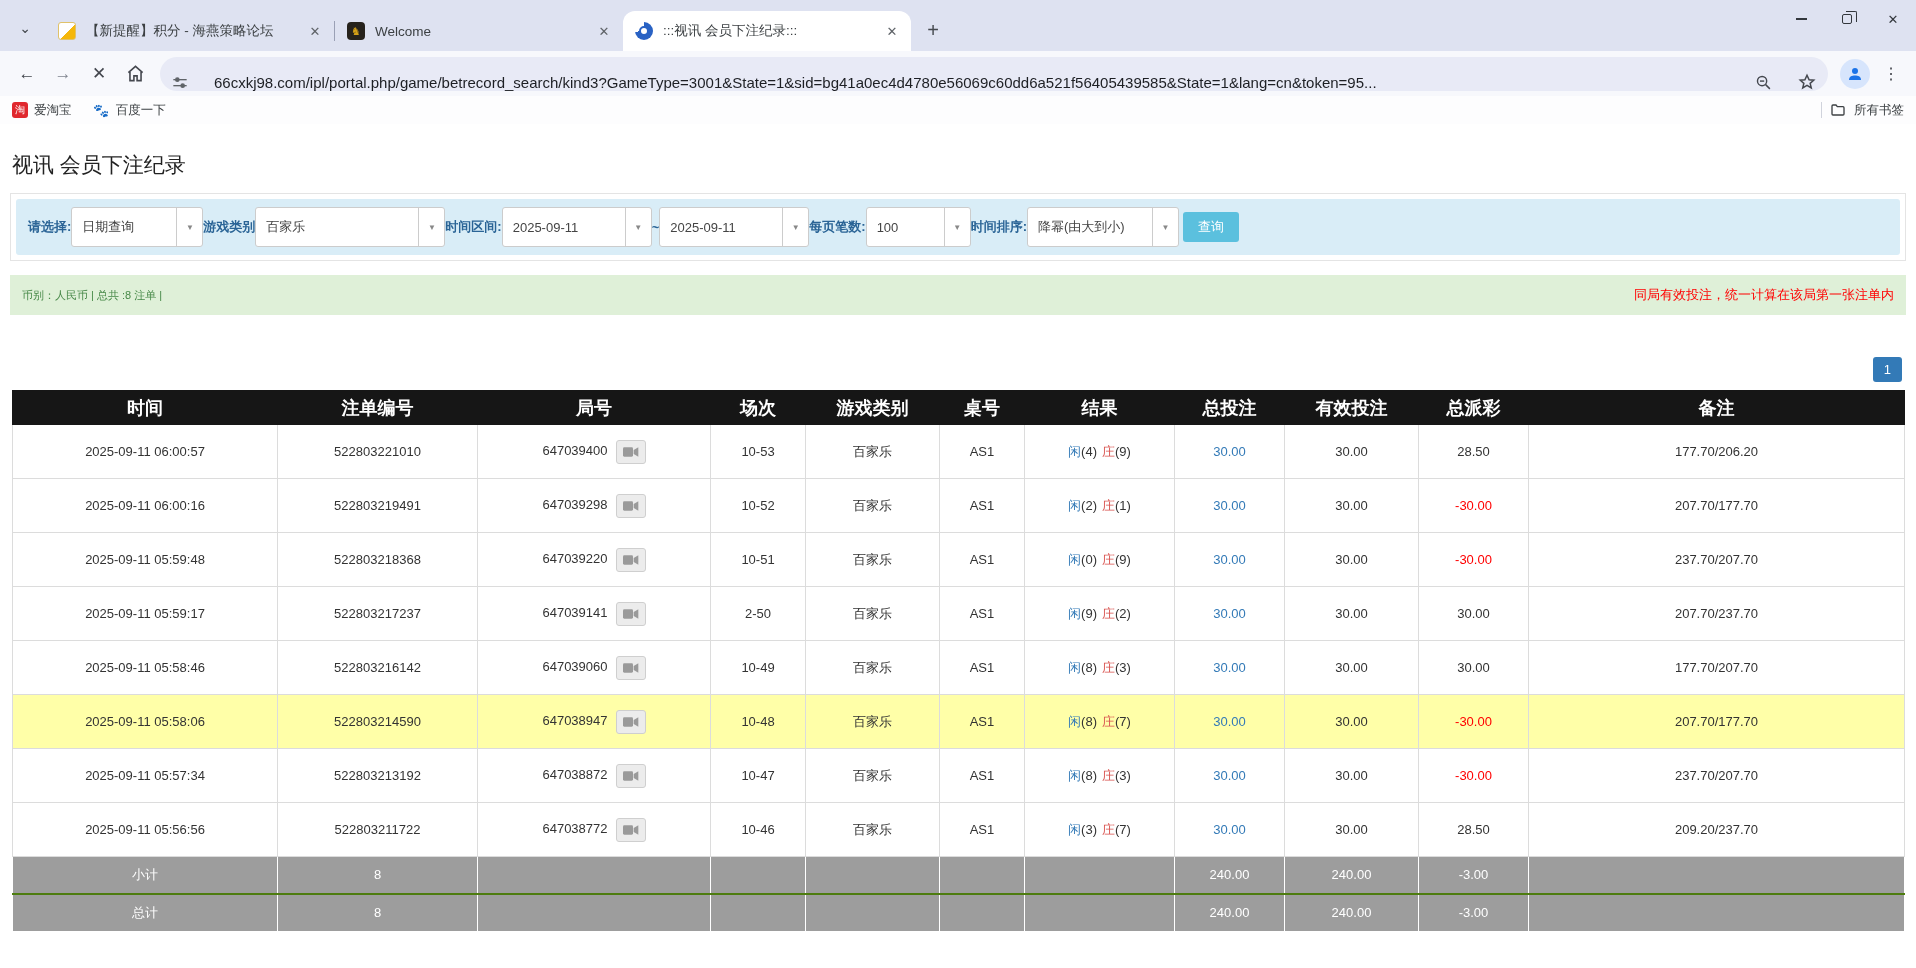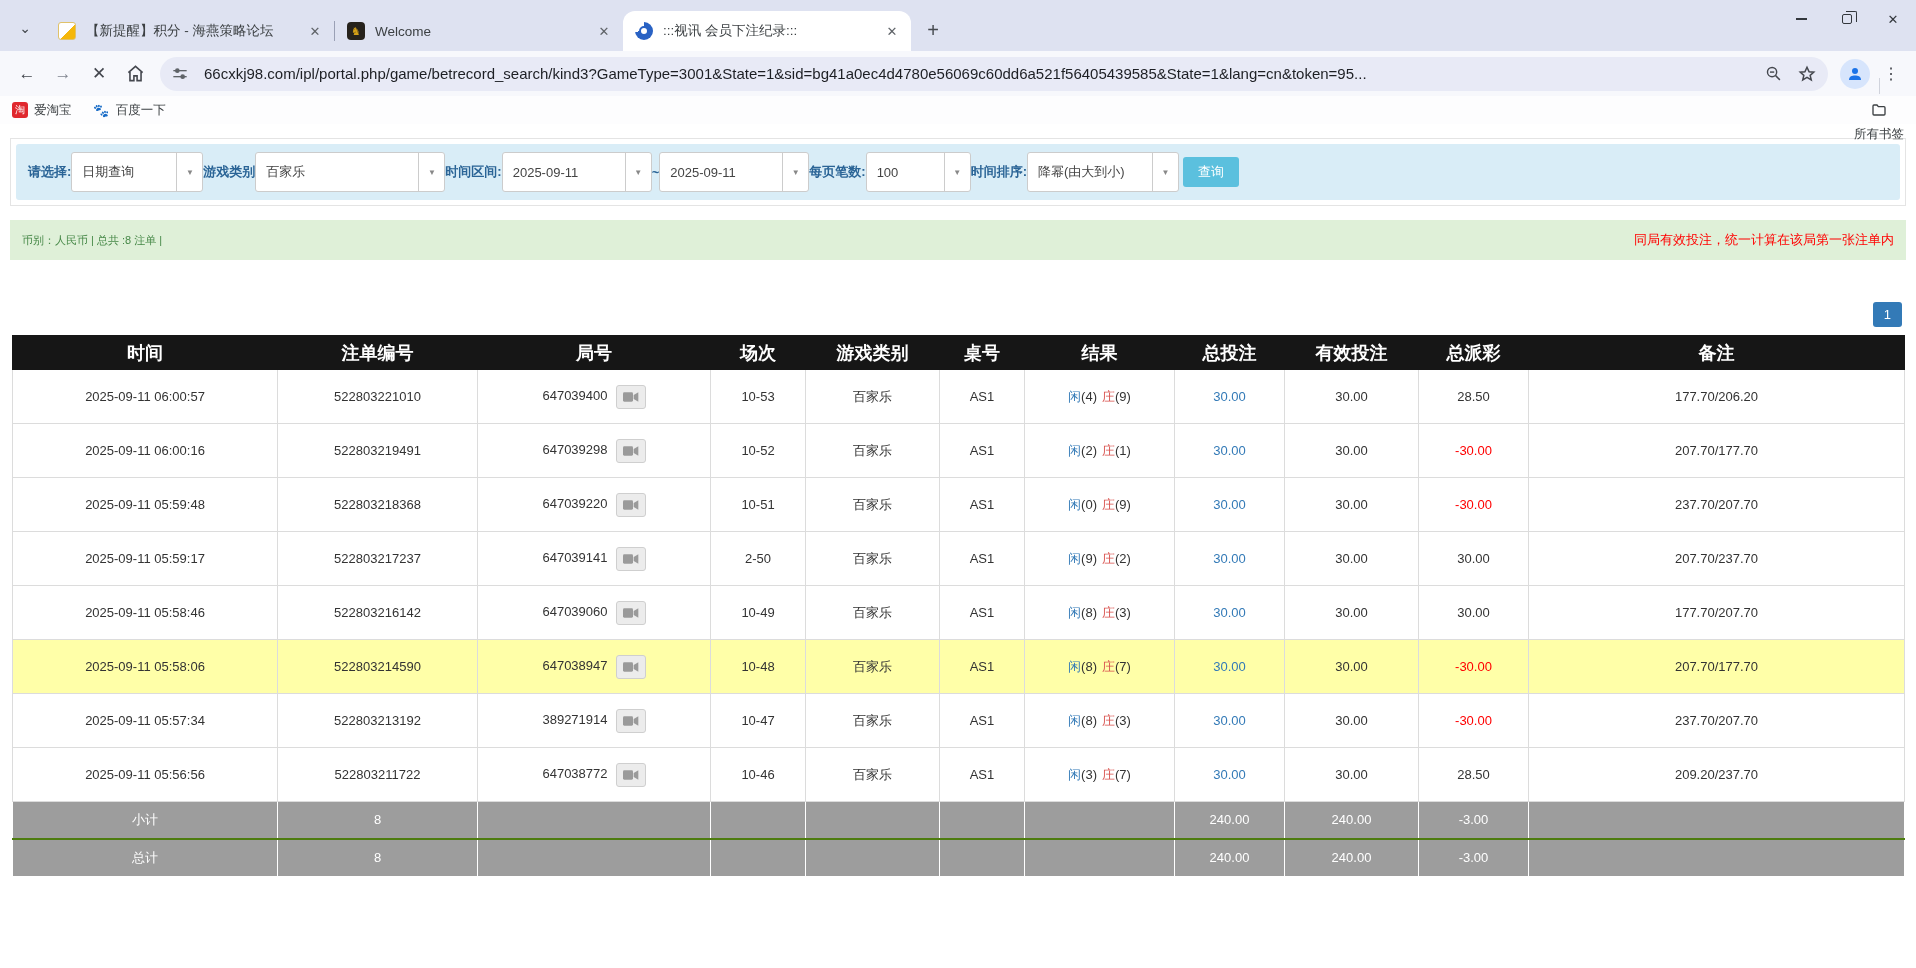--- a/index.html
+++ b/index.html
@@ -32,34 +32,34 @@
   .fav-emblem { background:#26221c; border-radius:4px; display:flex; align-items:center; justify-content:center;
     color:#d4a017; font-size:11px; }
   .fav-globe { border-radius:50%; background:conic-gradient(#2962c4 0 265deg,#fff 265deg 360deg); position:relative; }
   .fav-globe:after { content:""; position:absolute; inset:4px; background:#fff; border-radius:50%; border:2px solid #2962c4; }
 
   .toolbar { height:45px; background:#f7f8fc; display:flex; align-items:center; padding:0 10px; gap:2px; }
   .nav-btn { width:34px; height:34px; border-radius:50%; display:flex; align-items:center; justify-content:center;
     color:#44474e; font-size:17px; }
   .nav-btn.dim { color:#80858f; }
   .omnibox { flex:1; height:34px; background:#e8eaf6; border-radius:17px; margin:0 6px; display:flex;
-    align-items:center; padding:0 12px; gap:16px; min-width:0; }
+    align-items:flex-end; padding:0 12px; gap:26px; min-width:0; }
   .omni-url { flex:1; font-size:15px; color:#1d1f24; white-space:nowrap; overflow:hidden; }
   .omni-icon { color:#5f6368; display:flex; align-items:center; }
   .avatar { width:30px; height:30px; border-radius:50%; background:#d7e5fc; display:flex; align-items:center;
     justify-content:center; margin:0 4px; }
   .menu-dots { width:30px; display:flex; align-items:center; justify-content:center; color:#44474e;
     font-size:16px; letter-spacing:0; }
 
   .bookmarks { height:28px; background:#fdfdfe; display:flex; align-items:center; padding:0 12px; font-size:12.5px; color:#3c4043; }
   .bm-item { display:flex; align-items:center; gap:6px; margin-right:22px; }
   .bm-ico-taobao { width:16px; height:16px; background:#e0282e; border-radius:3px; color:#fff; font-size:10px;
     display:flex; align-items:center; justify-content:center; }
   .bm-ico-baidu { color:#2932e1; font-size:13px; }
-  .bm-right { margin-left:auto; display:flex; align-items:center; gap:8px;flex-direction:column; }
+  .bm-right { margin-left:auto; display:flex; align-items:center; gap:8px; }
   .bm-divider { width:1px; height:16px; background:#d0d3dc; }
 
   
   .page { background:#fff; height:844px; }
   .page-title { font-size:21px; font-weight:500; color:#222; padding:27px 0 0 12px; }
 
   .filter-panel { margin:14px 10px 0 10px; border:1px solid #e4e4e4; background:#fff; padding:5px; }
   .filter-bar { background:#d9edf7; border-radius:3px; padding:8px 12px; display:flex; align-items:center; }
   .f-label { font-size:13px; font-weight:bold; color:#2a6496; white-space:nowrap; }
   .f-select { display:flex; align-items:center; background:#ffffff; border:1px solid #ccc; border-radius:3px; height:40px; }
@@ -185,20 +185,21 @@
   <div class="bm-right">
     <span class="bm-divider"></span>
     <svg width="16" height="16" viewBox="0 0 24 24" fill="none" stroke="#3c4043" stroke-width="2">
       <path d="M3 6 C3 5 3.5 4.5 4.5 4.5 H9 L11 7 H19.5 C20.5 7 21 7.5 21 8.5 V18 C21 19 20.5 19.5 19.5 19.5 H4.5 C3.5 19.5 3 19 3 18 Z"></path>
       </svg>
     <span>所有书签</span>
   </div>
 </div>
 
 <div class="page">
+  <div class="page-title">视讯 会员下注纪录</div>
 
   <div class="filter-panel">
     <div class="filter-bar">
       <span class="f-label">请选择:</span>
       <div class="f-select" style="width:132px">
         <span class="val">日期查询</span>
         <span class="caret">▼</span>
       </div>
 
       <span class="f-label">游戏类别</span>
@@ -402,21 +403,21 @@
     </td>
     <td><a class="total-link">30.00</a></td>
     <td>30.00</td>
     <td class="c-payout neg">-30.00</td>
     <td>207.70/177.70</td>
   </tr>
         <tr>
     <td>2025-09-11 05:57:34</td>
     <td>522803213192</td>
     <td>
-      <span>389271914</span><span class="cam-btn">
+      <span>647038872</span><span class="cam-btn">
         <svg width="16" height="12" viewBox="0 0 24 16" fill="#9a9a9a">
           <rect x="0" y="1" width="15" height="14" rx="2"></rect>
                 <path d="M16 5 L23 1 V15 L16 11 Z"></path>
               </svg>
       </span>
     </td>
     <td>10-47</td>
     <td>百家乐</td>
     <td>AS1</td>
     <td>

